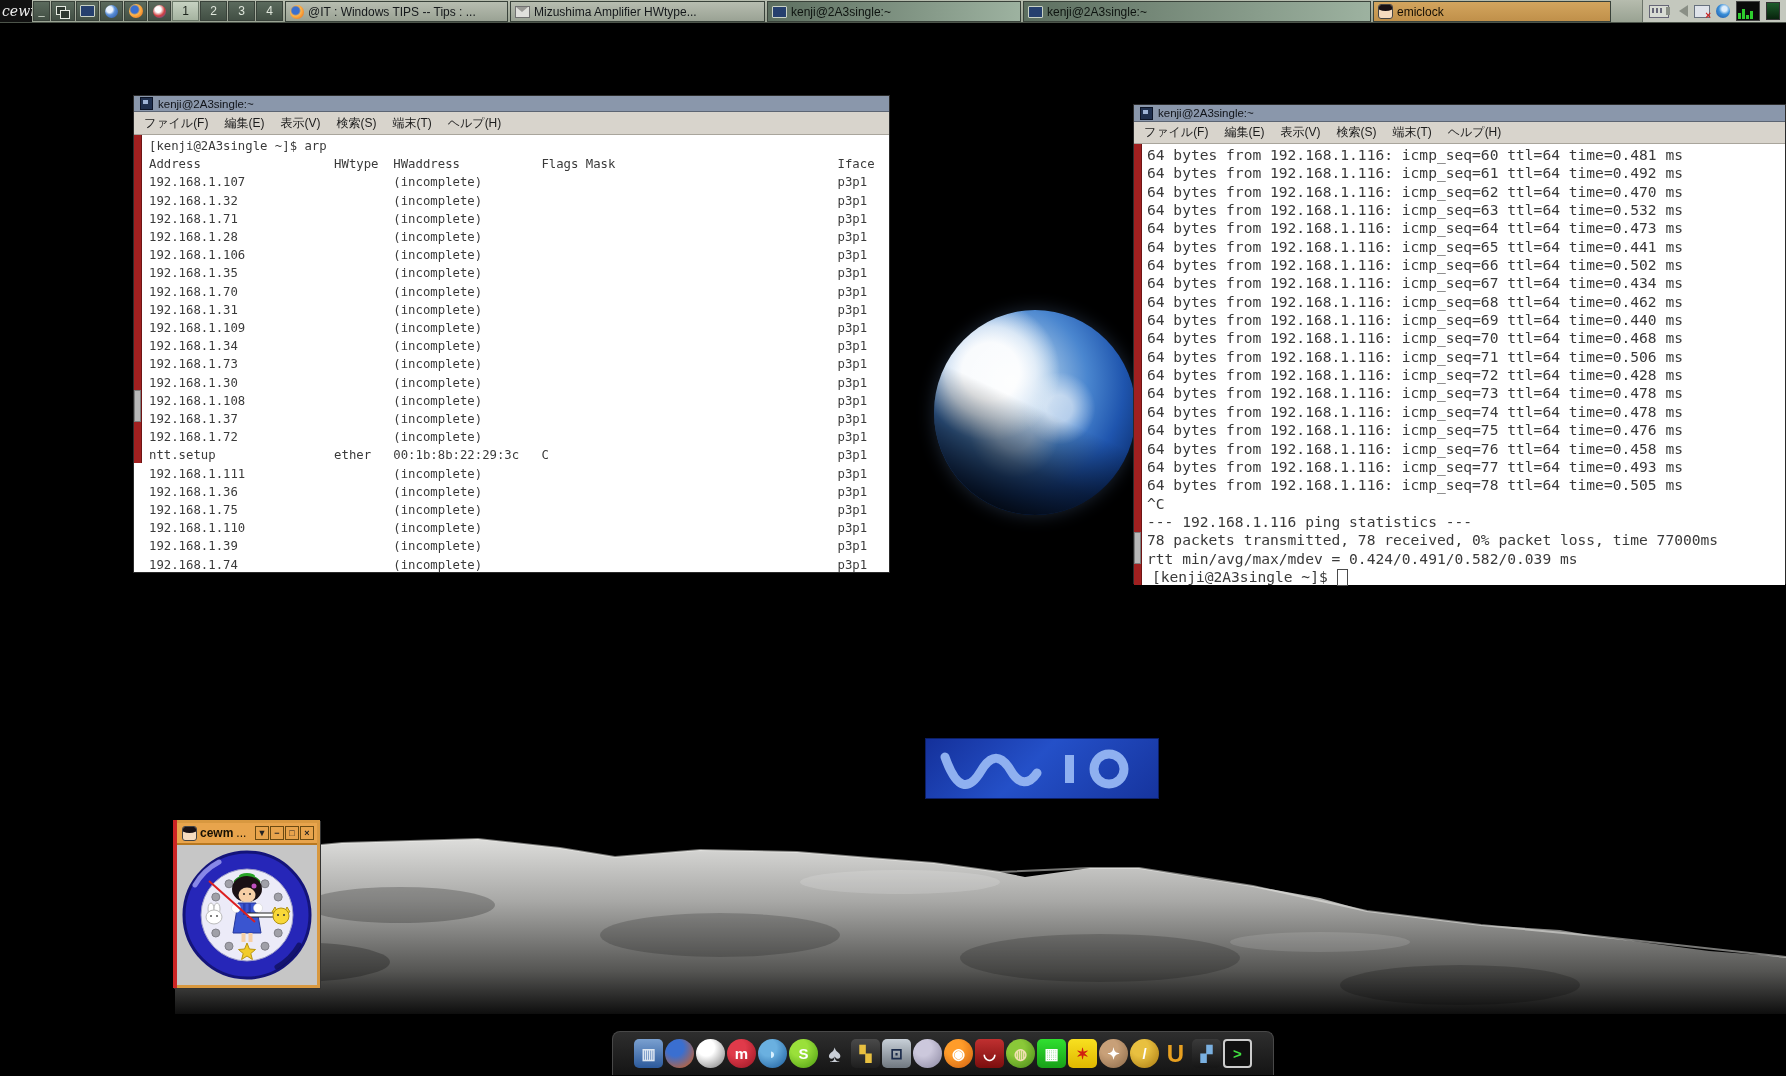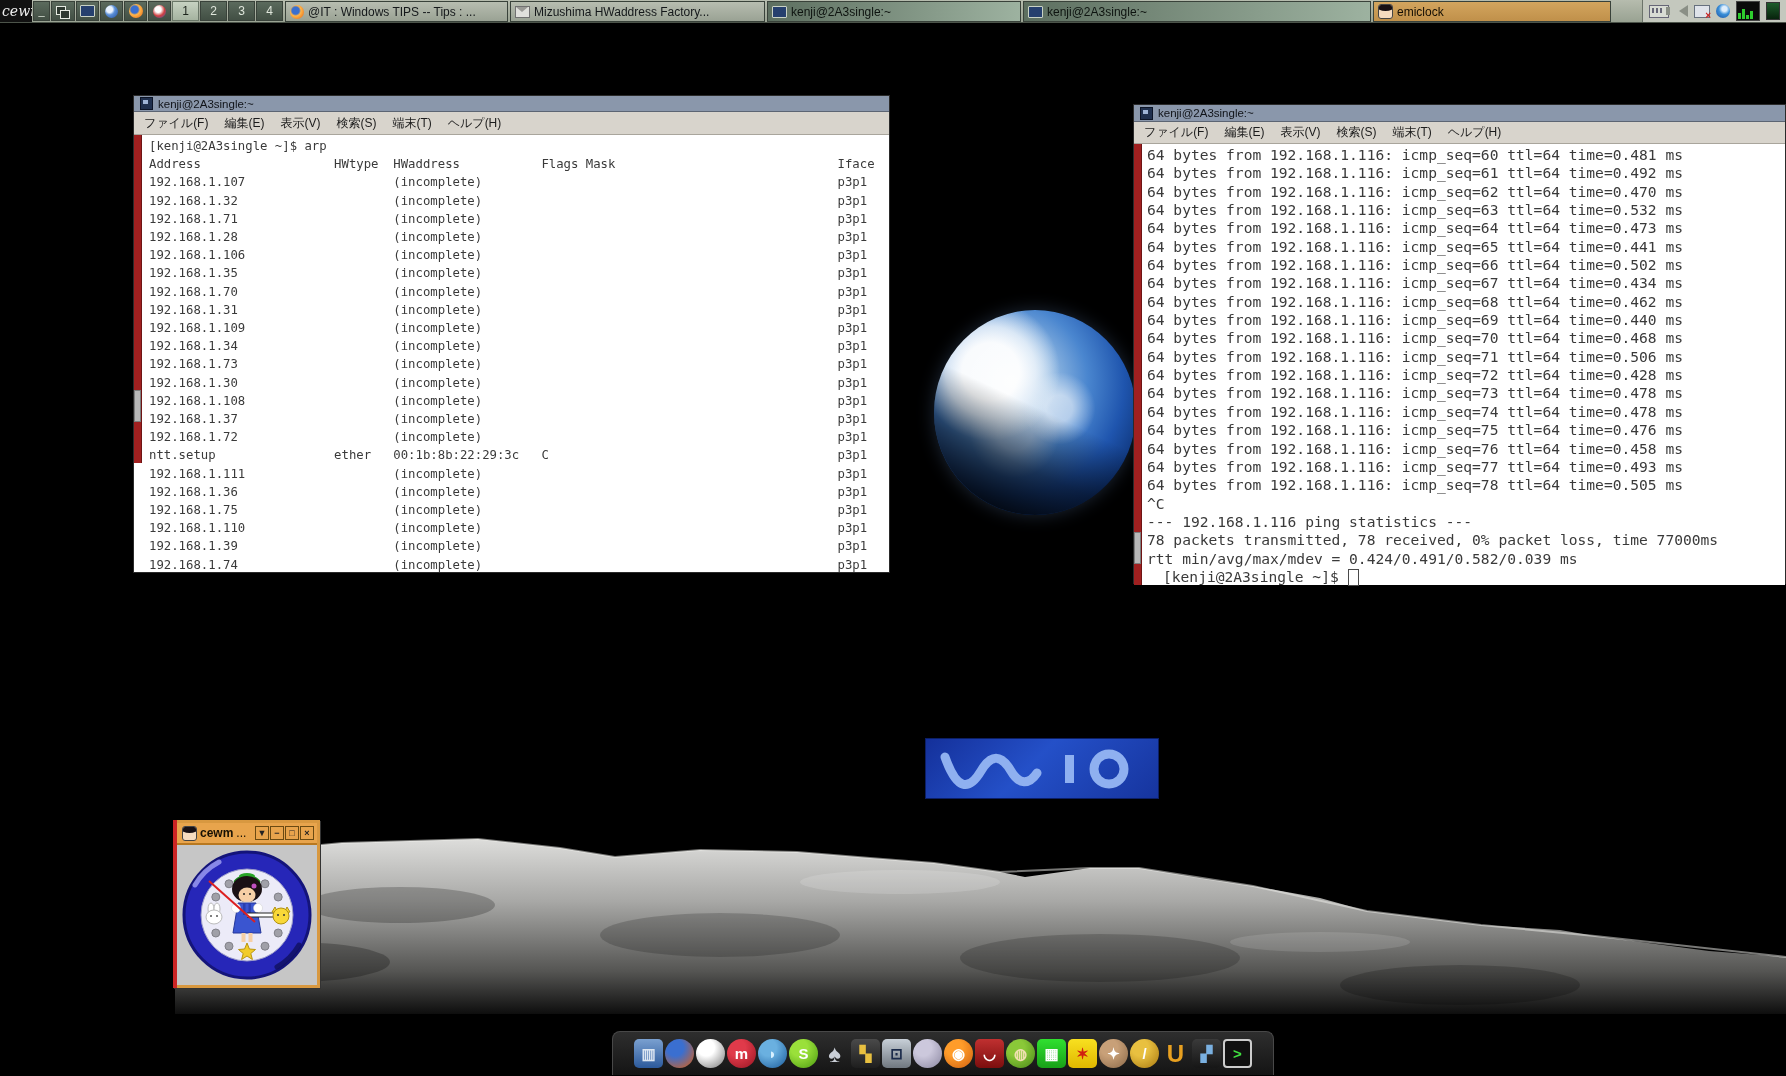--- a/index.html
+++ b/index.html
@@ -29,21 +29,21 @@
   .title-ico::after{content:"";position:absolute;left:2px;top:2px;width:5px;height:4px;background:#9fb4d6;}
   .menubar{background:#d8d4cc;border-bottom:1px solid #a9a59c;display:flex;align-items:center;
            gap:16px;padding:0 10px;font-size:12px;color:#1c1c1c;}
   .menubar span{cursor:default;}
   .term-body{position:relative;background:#ffffff;color:#3a3a3a;height:100%;}
   .sb{position:absolute;left:0;top:0;bottom:0;width:7px;background:#a02020;border-right:1px solid #6e1414;}
   .sb .thumb{position:absolute;left:0;width:7px;background:#b8b8b8;border:1px solid #7e7e7e;box-sizing:border-box;}
   pre.tout{margin:0;white-space:pre;}
   .t-left pre.tout{padding:2px 4px 0 15px;font:12.3px/18.2px "DejaVu Sans Mono",monospace;}
   .t-right pre.tout{padding:2px 4px 0 13px;font:14.6px/18.35px "DejaVu Sans Mono",monospace;}
-  .promptline{display:flex;align-items:center;padding-left:29px;font:14.6px/18.35px "DejaVu Sans Mono",monospace;color:#3a3a3a;}
+  .promptline{display:flex;align-items:center;padding-left:18px;font:14.6px/18.35px "DejaVu Sans Mono",monospace;color:#3a3a3a;}
   .cursor{display:inline-block;width:9px;height:15px;border:1px solid #4a4a4a;margin-left:9px;background:#fff;}
 
   .t-left{left:133px;top:95px;width:757px;height:478px;}
   .t-left .titlebar{height:15px;}
   .t-left .menubar{height:22px;}
   .t-right{left:1133px;top:104px;width:653px;height:480px;}
   .t-right .titlebar{height:16px;}
   .t-right .menubar{height:21px;}
 
   
@@ -341,21 +341,21 @@
         <div class="tb-sq tb-ws">3</div>
         <div class="tb-sq tb-ws">4</div>
       </div>
     <div id="taskBox" style="display:flex;flex:1;min-width:0;">
         <div class="tb-task" style="width: 213px;">
           <span class="ic-ff"></span>
           <span class="lbl">@IT : Windows TIPS -- Tips : ...</span>
         </div>
         <div class="tb-task" style="width: 245px;">
           <span class="ic-env"></span>
-          <span class="lbl">Mizushima HWaddress Factory...</span>
+          <span class="lbl">Mizushima Amplifier HWtype...</span>
         </div>
         <div class="tb-task greenish" style="width: 244px;">
           <span class="ic-mon"></span>
           <span class="lbl">kenji@2A3single:~</span>
         </div>
         <div class="tb-task greenish" style="width: 338px;">
           <span class="ic-mon"></span>
           <span class="lbl">kenji@2A3single:~</span>
         </div>
         <div class="tb-task active" style="width: 228px; align-items: center;">

